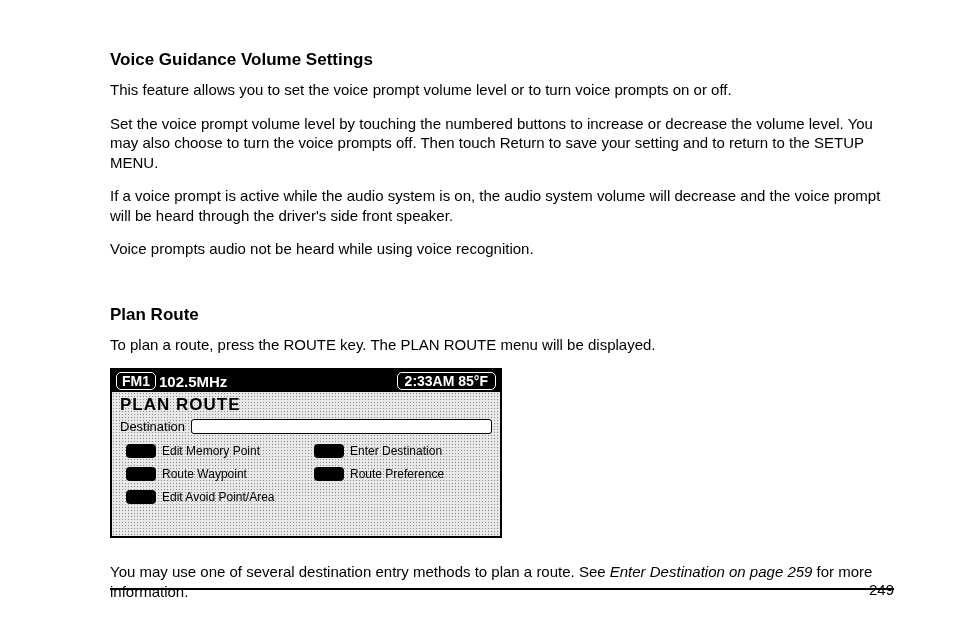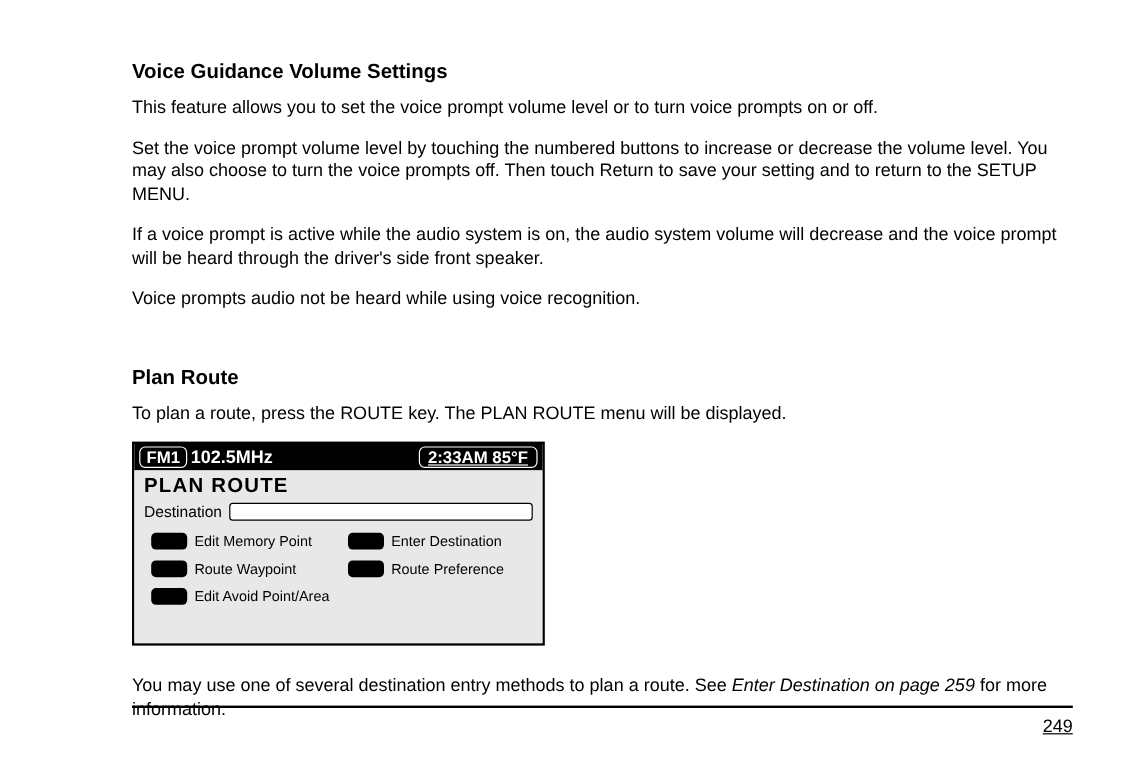--- a/index.html
+++ b/index.html
@@ -28,21 +28,21 @@
     p {
       font-size: 15px;
       line-height: 1.3;
       margin-bottom: 14px;
       font-family: Arial, Helvetica, sans-serif;
     }
     .italic { font-style: italic; }
     
     
     .screen {
-      width: 344px;
+      width: 392px;
       border: 2px solid #000;
       margin-top: 4px;
       margin-bottom: 24px;
       font-family: Arial, Helvetica, sans-serif;
     }
     .screen-top {
       background: #000;
       color: #fff;
       display: flex;
       align-items: center;
@@ -57,21 +57,20 @@
       font-size: 14px;
       display: inline-block;
     }
     .freq { font-size: 15px; margin-left: 3px;}
     .leftgroup { display:flex; align-items:center;}
     .time-pill {
       border: 1.5px solid #fff;
       border-radius: 5px;
       padding: 0 7px;
       font-size: 14px;
-      text-decoration: underline;
     }
     .screen-body {
       background-image: radial-gradient(#888 0.5px, #e8e8e8 0.5px);
       background-size: 3px 3px;
       padding: 0;
     }
     .screen-title {
       font-size: 17px;
       font-weight: bold;
       letter-spacing: 1px;
@@ -118,23 +117,22 @@
       position:absolute;
       left:110px;
       right:60px;
       bottom:46px;
       height:2px;
       background:#000;
     }
     .pgnum {
       position:absolute;
       right:60px;
-      bottom:22px;
+      bottom:38px;
       font-size:15px;
-      text-decoration:underline;
     }
   </style>
 </head>
 <body>
 
 <div class="cols">
   <div class="col">
     <h2>Voice Guidance Volume Settings</h2>
     <p>This feature allows you to set the voice prompt volume level or to turn voice prompts on or off.</p>
     <p>Set the voice prompt volume level by touching the numbered buttons to increase or decrease the volume level. You may also choose to turn the voice prompts off. Then touch Return to save your setting and to return to the SETUP MENU.</p>

